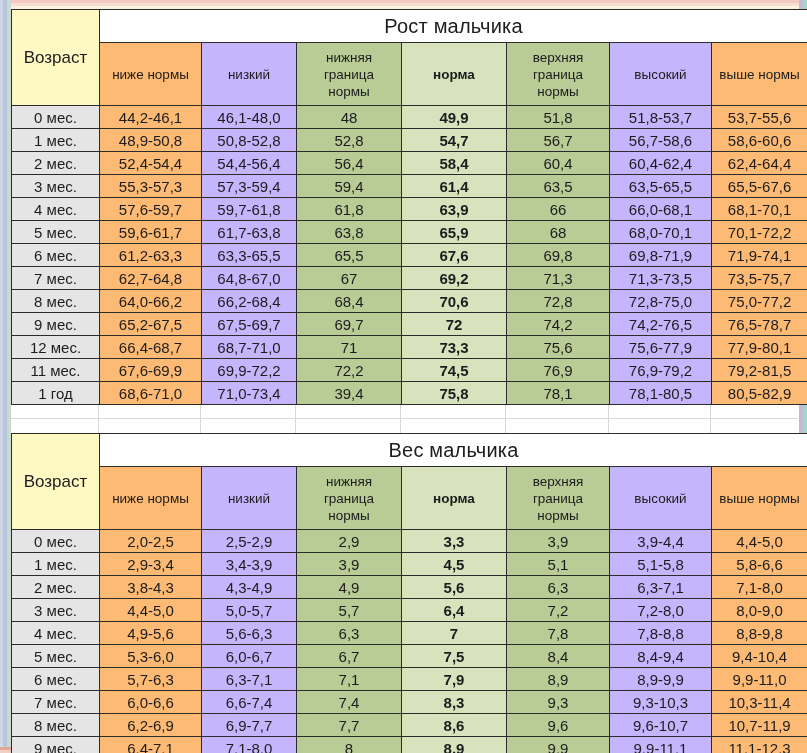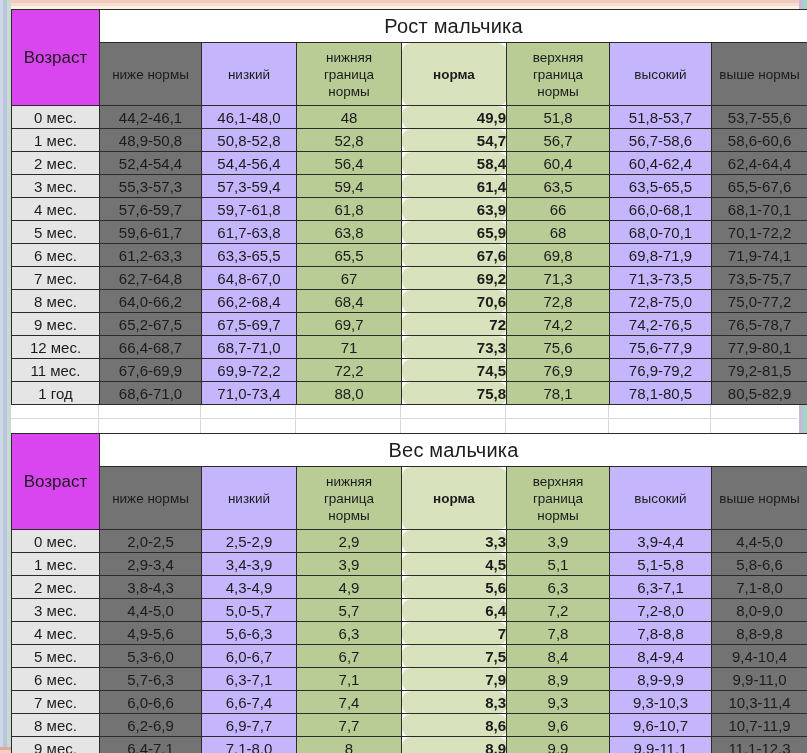--- a/index.html
+++ b/index.html
@@ -75,43 +75,43 @@
     height: 32px;
     font-size: 20px;
     background: #ffffff;
     color: #1c1c1c;
     letter-spacing: 0.2px;
   }
   .age-head {
     height: 62px;
     font-size: 17px;
     font-weight: bold;
-    background: #d946ef;
+    background: #fef9c3;
     margin-top: 32px;
   }
   .col-head {
     height: 62px;
     font-size: 13.5px;
     line-height: 17px;
     padding: 2px 3px;
   }
   .col-head.bold { font-weight: bold; }
 
   td.data, td.agecell {
     height: 22px;
     font-size: 15px;
   }
   td.agecell { background: #e5e5e5; }
-  td.data.bold { font-weight: bold; text-align: right; }
+  td.data.bold { font-weight: bold; }
 
   
-  .f-orange-dark { background: #737373; }
+  .f-orange-dark { background: #fdba74; }
   .f-orange-light { background: #c4b5fd; }
   .f-green-dark { background: #b9cc96; margin-top: 15px; }
-  .f-green-light { background: #d8e3be; border-radius: 9px; }
+  .f-green-light { background: #d8e3be; }
 
   
   .spacer-block {
     position: relative;
     height: 28px;
     width: 786px;
     background: #ffffff;
   }
   .spacer-block .vline {
     position: absolute;
@@ -306,21 +306,21 @@
             <td class="data f-green-dark">72,2</td>
             <td class="data f-green-light bold">74,5</td>
             <td class="data f-green-dark">76,9</td>
             <td class="data f-orange-light">76,9-79,2</td>
             <td class="data f-orange-dark">79,2-81,5</td>
           </tr>
           <tr>
             <td class="agecell">1 год</td>
             <td class="data f-orange-dark">68,6-71,0</td>
             <td class="data f-orange-light">71,0-73,4</td>
-            <td class="data f-green-dark">88,0</td>
+            <td class="data f-green-dark">39,4</td>
             <td class="data f-green-light bold">75,8</td>
             <td class="data f-green-dark">78,1</td>
             <td class="data f-orange-light">78,1-80,5</td>
             <td class="data f-orange-dark">80,5-82,9</td>
           </tr>
         </tbody>
     </table>
 
     <div class="spacer-block">
       <div class="hline" style="top:13px"></div>

